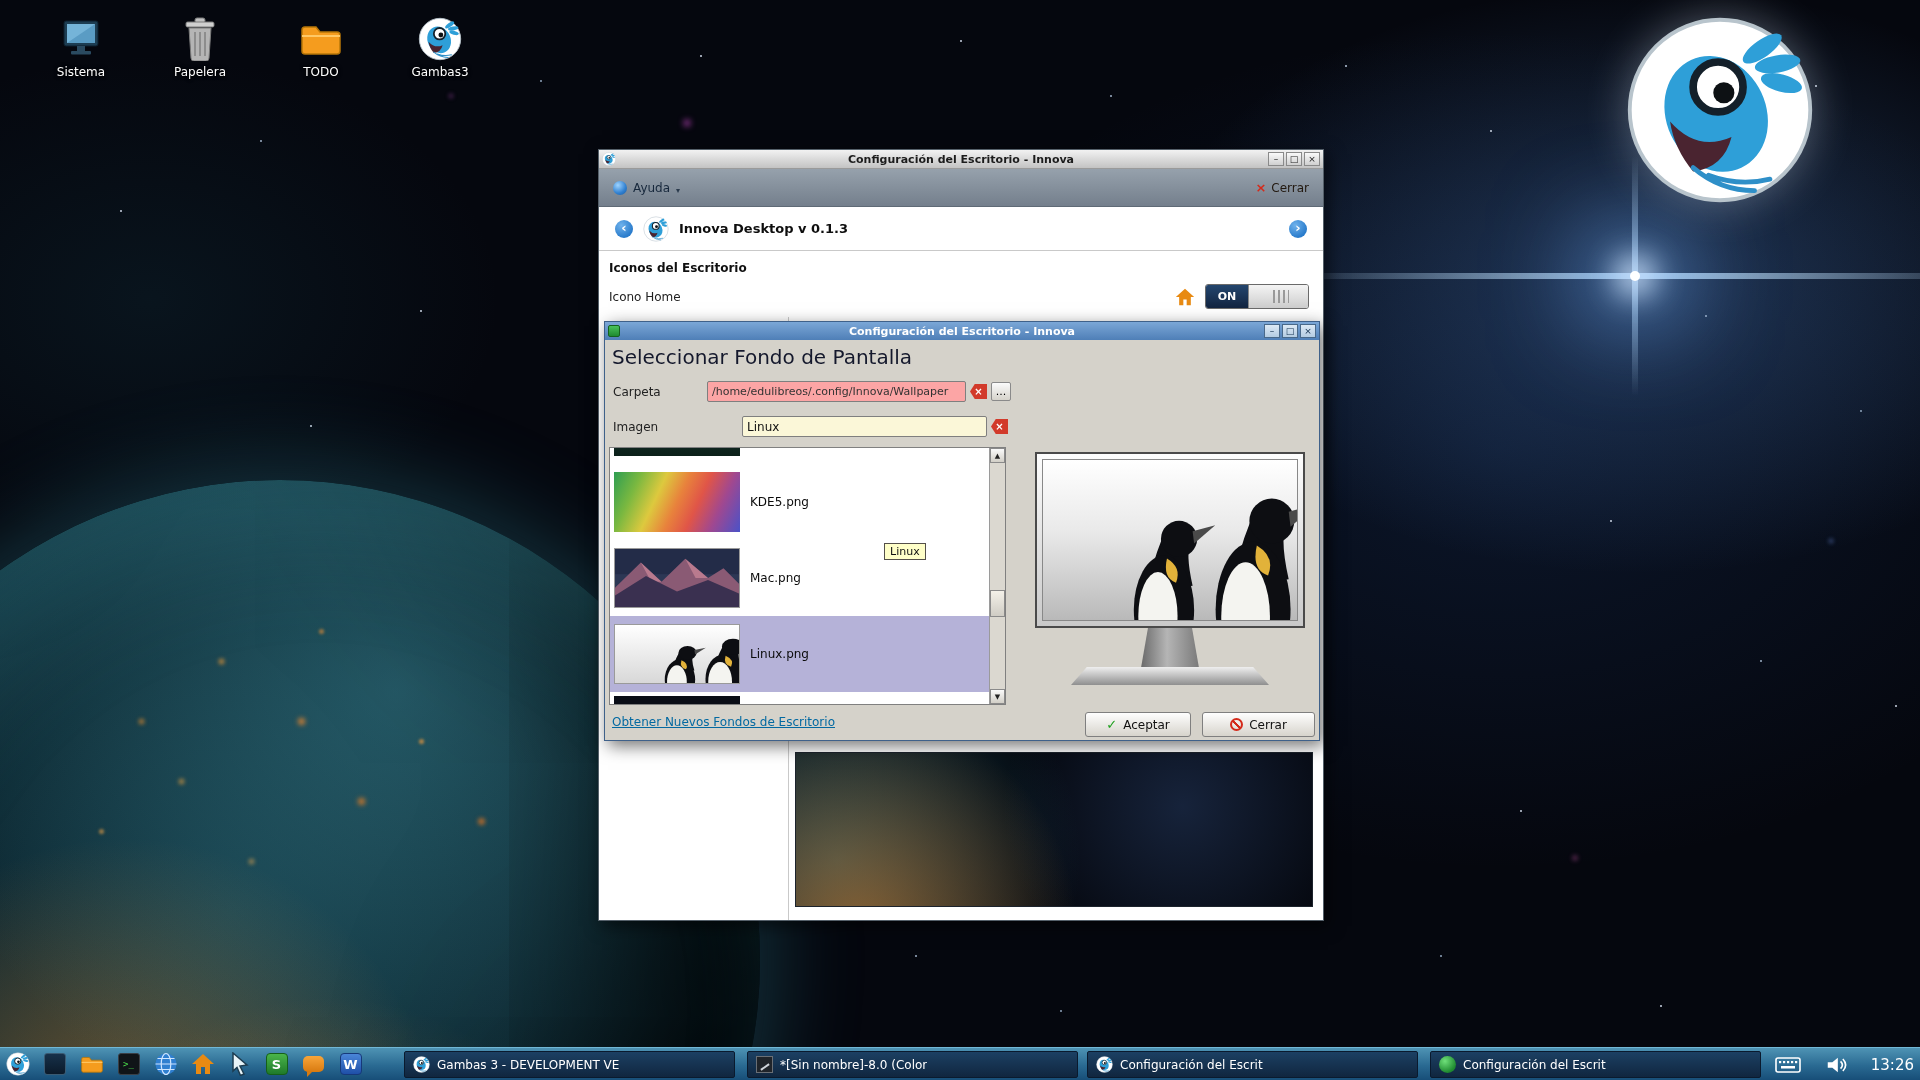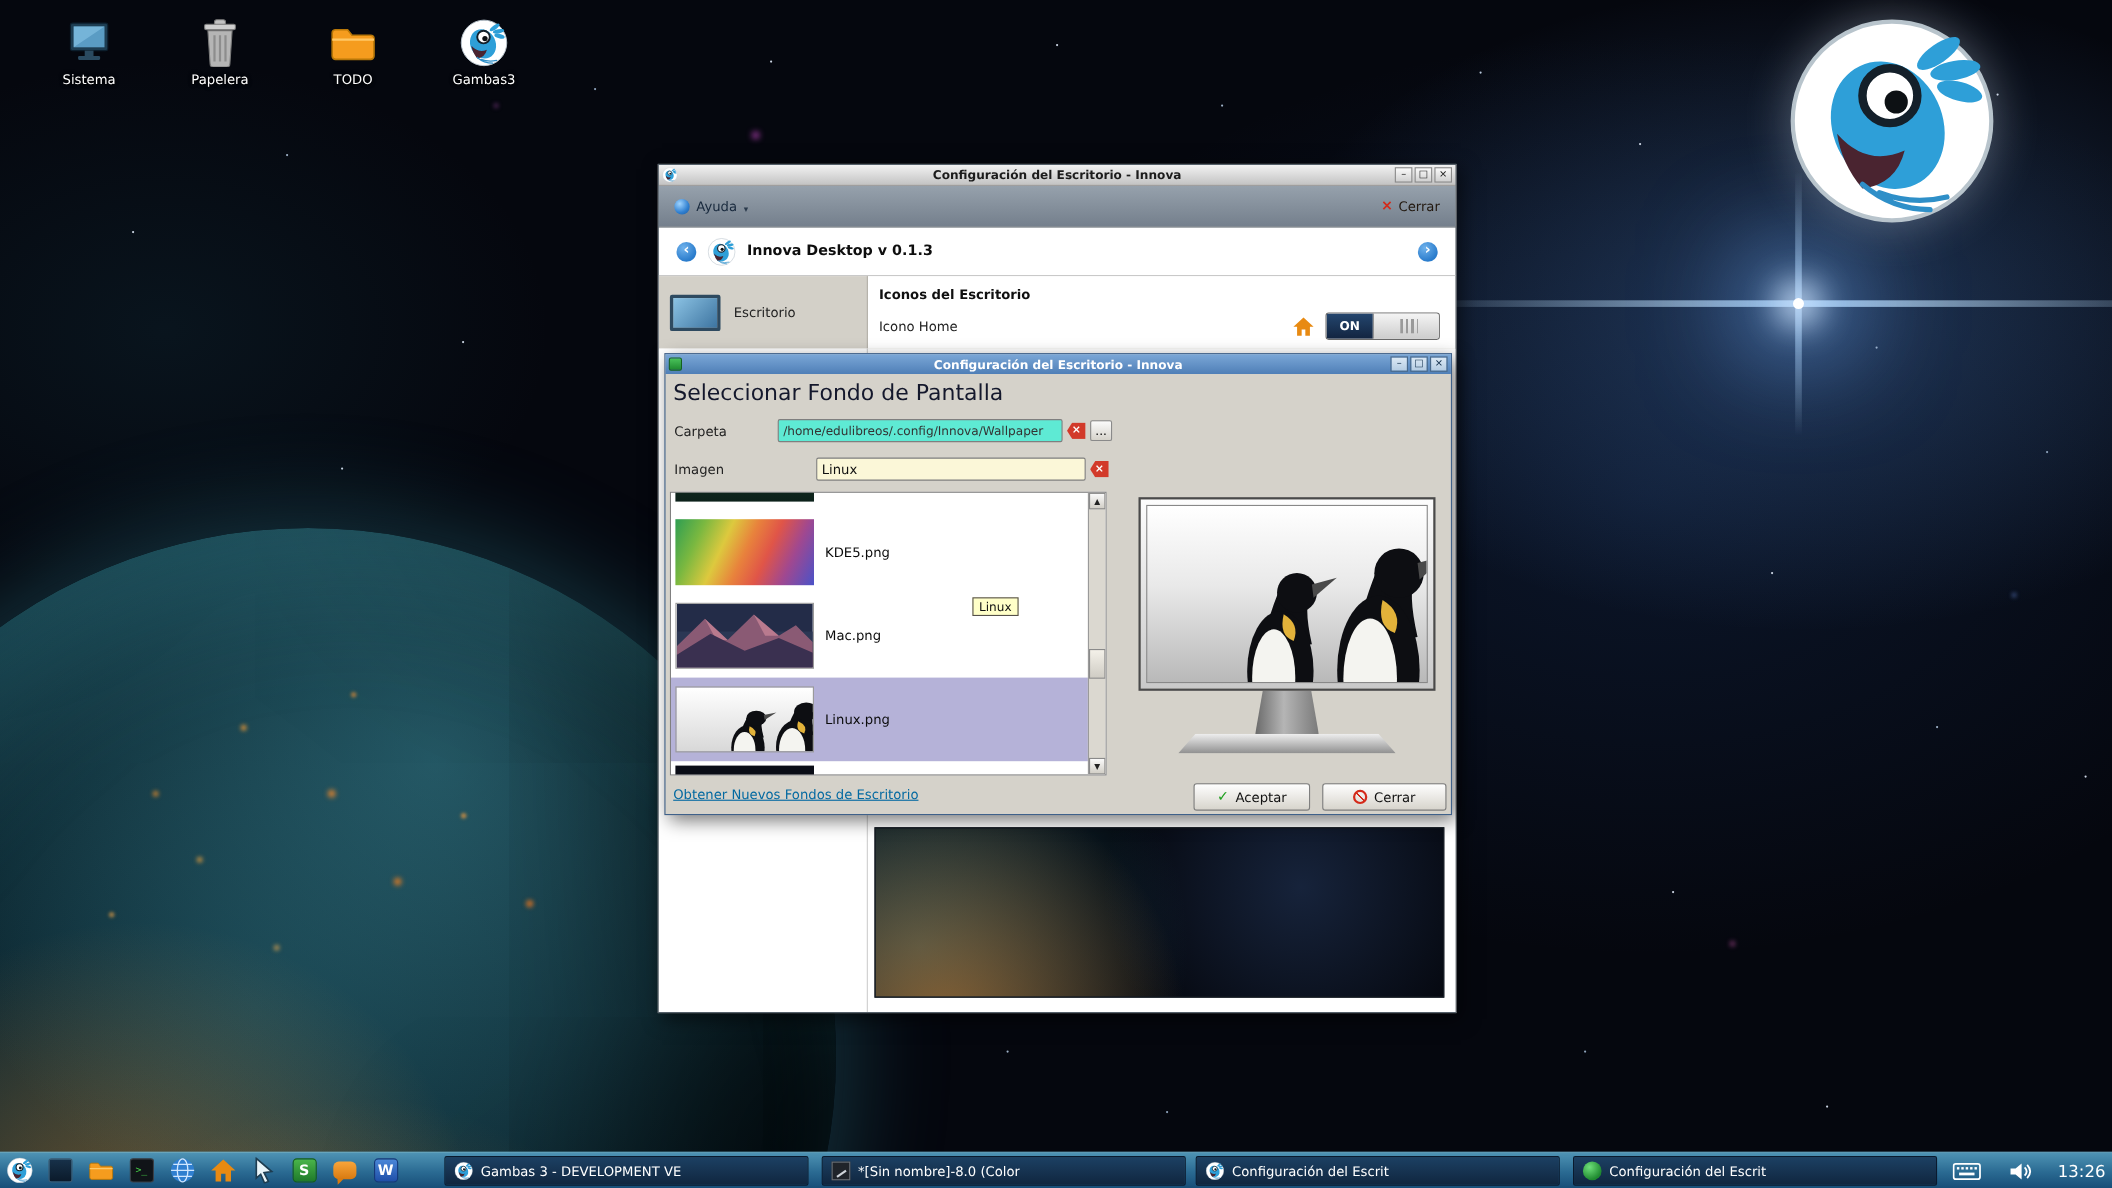--- a/index.html
+++ b/index.html
@@ -123,21 +123,21 @@
   
   .dlg-body { position:relative; height:400px; }
   .dlg-heading { position:absolute; left:7px; top:5px; font-size:20px; color:#14182c; }
   .form-row { position:absolute; left:8px; display:flex; align-items:center; height:21px; }
   .form-row.carpeta { top:41px; }
   .form-row.imagen { top:76px; }
   .form-label { font-size:12px; color:#222; }
   .carpeta .form-label { width:94px; }
   .imagen .form-label { width:129px; }
   .txt-input { height:21px; border:1px solid #7f7f7f; font-size:11px; padding:0 4px; font-family:inherit; color:#333; border-radius:2px; }
-  .carpeta .txt-input { width:259px; background:#5eead4; }
+  .carpeta .txt-input { width:259px; background:#fca5a5; }
   .imagen .txt-input { width:245px; background:#fbf7d8; color:#111; font-size:12px; }
   .clear-btn { width:17px; height:15px; margin-left:4px; background:#d23a2a; clip-path:polygon(28% 0,100% 0,100% 100%,28% 100%,0 50%);
     color:#fff; font-size:10px; line-height:15px; text-align:center; font-weight:bold; }
   .browse-btn { width:20px; height:19px; margin-left:4px; border:1px solid #8a8a8a; background:linear-gradient(#fbfbfb,#d6d3cb);
     font-size:11px; line-height:8px; text-align:center; border-radius:2px; font-family:inherit; }
 
   .file-list { position:absolute; left:4px; top:107px; width:397px; height:258px; border:1px solid #808080; background:#fff; overflow:hidden; }
   .list-inner { margin:-60px 16px 0 0; }
   .file-row { height:76px; display:flex; align-items:center; padding:0 4px; gap:10px; }
   .file-row.selected { background:#b5b2d8; }
@@ -365,24 +365,20 @@
     </div>
     <div class="nav-header">
       <span class="nav-circle">‹</span>
       <svg class="gambas-24">
           <use href="#gambas"></use>
         </svg>
       <span class="nav-title">Innova Desktop v 0.1.3</span>
       <span class="nav-circle fwd">›</span>
     </div>
     <div class="content-row">
-      <div class="sidebar-item">
-        <div class="mini-screen"></div>
-        <span class="sidebar-label">Escritorio</span>
-      </div>
       <div class="icons-section">
         <div class="sec-title">Iconos del Escritorio</div>
         <div class="sec-row">
           <span class="row-label">Icono Home</span>
           <span class="home-ic"><svg>
                 <use href="#house"></use>
               </svg></span>
           <span class="toggle">
             <span class="tg-on">ON</span>
             <span class="tg-slider"></span>

